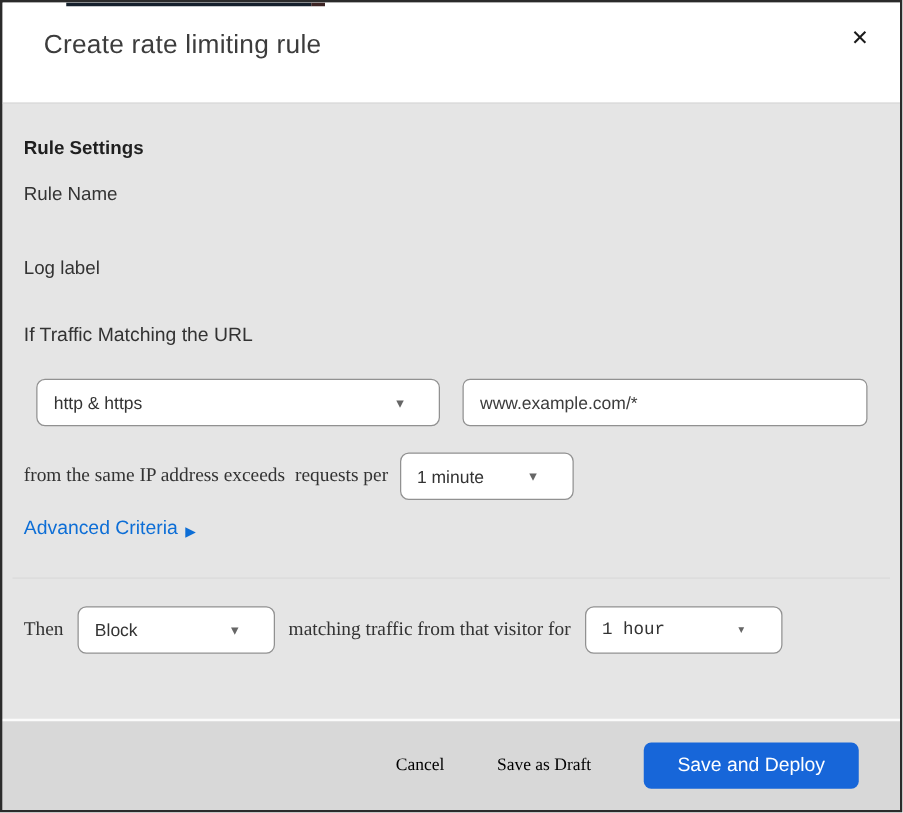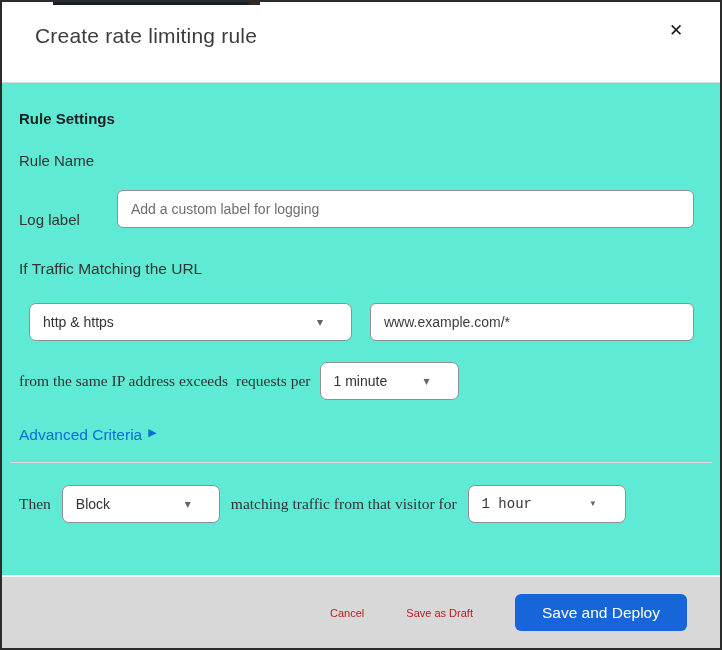--- a/index.html
+++ b/index.html
@@ -13,47 +13,47 @@
     background: #ffffff;
     border: 2px solid #2b2b2b;
     overflow: hidden;
   }
 
   
   .remnant-navy { position: absolute; top: 0; left: 51px; width: 196px; height: 3px; background: #15202c; z-index: 5; }
   .remnant-red  { position: absolute; top: 0; left: 247px; width: 11px; height: 3px; background: #3c2424; z-index: 5; }
 
   .header {
-    position: absolute; top: 0; left: 0; right: 12px; height: 80px;
+    position: absolute; top: 0; left: 0; right: 0; height: 80px;
     background: #ffffff;
   }
   .title {
     position: absolute; left: 33px; top: 22px;
     font-size: 21px; color: #3c3c3c; letter-spacing: 0.2px;
   }
   .close-btn {
     position: absolute; right: 18px; top: 14px;
     width: 28px; height: 28px;
     display: flex; align-items: center; justify-content: center;
     font-size: 17px; color: #1a1a1a; cursor: pointer;
     background: transparent; border: none;
   }
 
   .body {
     position: absolute; top: 80px; left: 0; right: 0; bottom: 73px;
-    background: #5eead4;
+    background: #e5e5e5;
     border-top: 1px solid #d9d9d9;
   }
 
   .section-heading {
     position: absolute; left: 17px; top: 27px;
     font-size: 15px; font-weight: bold; color: #1f1f1f;
   }
 
-  .field-row { position: absolute; left: 17px; right: 26px; height: 22px; display: flex; align-items: flex-end; }
+  .field-row { position: absolute; left: 17px; right: 26px; height: 22px; display: flex; align-items: flex-start; }
   .row-rule-name { top: 64px; }
   .row-log-label { top: 123px; }
   .field-label { width: 98px; flex: 0 0 98px; font-size: 15px; color: #333333; }
 
   .text-input {
     height: 38px; flex: 1 1 auto; min-width: 0;
     background: #ffffff; border: 1px solid #919191; border-radius: 6px;
     padding: 0 13px; font-size: 14px; color: #3d3d3d;
     font-family: "Liberation Sans", sans-serif;
     outline: none;
@@ -75,41 +75,41 @@
   .select-value { font-size: 14px; color: #333333; }
   .caret { font-size: 12px; color: #666666; line-height: 1; }
   .select-scheme { width: 323px; flex: 0 0 323px; }
 
   .row-threshold { position: absolute; left: 17px; right: 26px; top: 279px; height: 38px; display: flex; align-items: center; gap: 8px; }
   .inline-text { font-size: 15.5px; color: #333333; white-space: nowrap; font-family: Liberation Serif, serif; }
   .input-requests { flex: 0 0 140px; width: 140px; }
   .select-period { width: 139px; flex: 0 0 139px; margin-left: 1px; }
 
   .advanced-link {
-    position: absolute; left: 17px; top: 343px;
-    display: flex; align-items: flex-start; gap: 6px;
+    position: absolute; left: 17px; top: 331px;
+    display: flex; align-items: flex-end; gap: 6px;
     font-size: 15.5px; color: #0d6ed6; cursor: pointer; text-decoration: none;
   }
   .advanced-arrow { font-size: 11px; color: #0d6ed6; line-height: 1; padding-top: 1px; }
 
   .divider { position: absolute; left: 8px; right: 8px; top: 379px; height: 1px; background: #dadada; }
 
   .row-then { position: absolute; left: 17px; right: 26px; top: 402px; height: 38px; display: flex; align-items: center; gap: 11px; }
   .select-action { width: 158px; flex: 0 0 158px; }
   .select-duration { width: 158px; flex: 0 0 158px; font-family: Liberation Mono, monospace; }
 
   .footer {
     position: absolute; left: 0; right: 0; bottom: 0; height: 73px;
     background: #d8d8d8; border-top: 2px solid #fbfbfb;
     display: flex; align-items: center; justify-content: flex-end;
     gap: 42px; padding-right: 33px;
   }
   .footer-text-btn {
-    background: transparent; border: none; font-size: 11px; color: #b91c1c;
-    cursor: pointer; font-family: Liberation Sans, sans-serif;
+    background: transparent; border: none; font-size: 14px; color: #000000;
+    cursor: pointer; font-family: Liberation Serif, serif;
   }
   .primary-btn {
     height: 37px; padding: 0 27px;
     background: #1766d9; color: #ffffff; border: none; border-radius: 6px;
     font-size: 15.5px; cursor: pointer; font-family: "Liberation Sans", sans-serif;
   }
 </style>
 </head>
 <body>
 
@@ -128,21 +128,20 @@
   <div class="body">
 
     <div class="section-heading">Rule Settings</div>
 
     <div class="field-row row-rule-name">
       <span class="field-label">Rule Name</span>
     </div>
 
     <div class="field-row row-log-label">
       <span class="field-label">Log label</span>
-      <input class="text-input" type="text" placeholder="Add a custom label for logging" style="">
     </div>
 
     <div class="criteria-heading">If Traffic Matching the URL</div>
 
     <div class="row-url">
       <div class="select select-scheme">
         <span class="select-value">http &amp; https</span>
         <span class="caret">▾</span>
       </div>
       <input class="text-input" type="text" value="www.example.com/*" style="">

